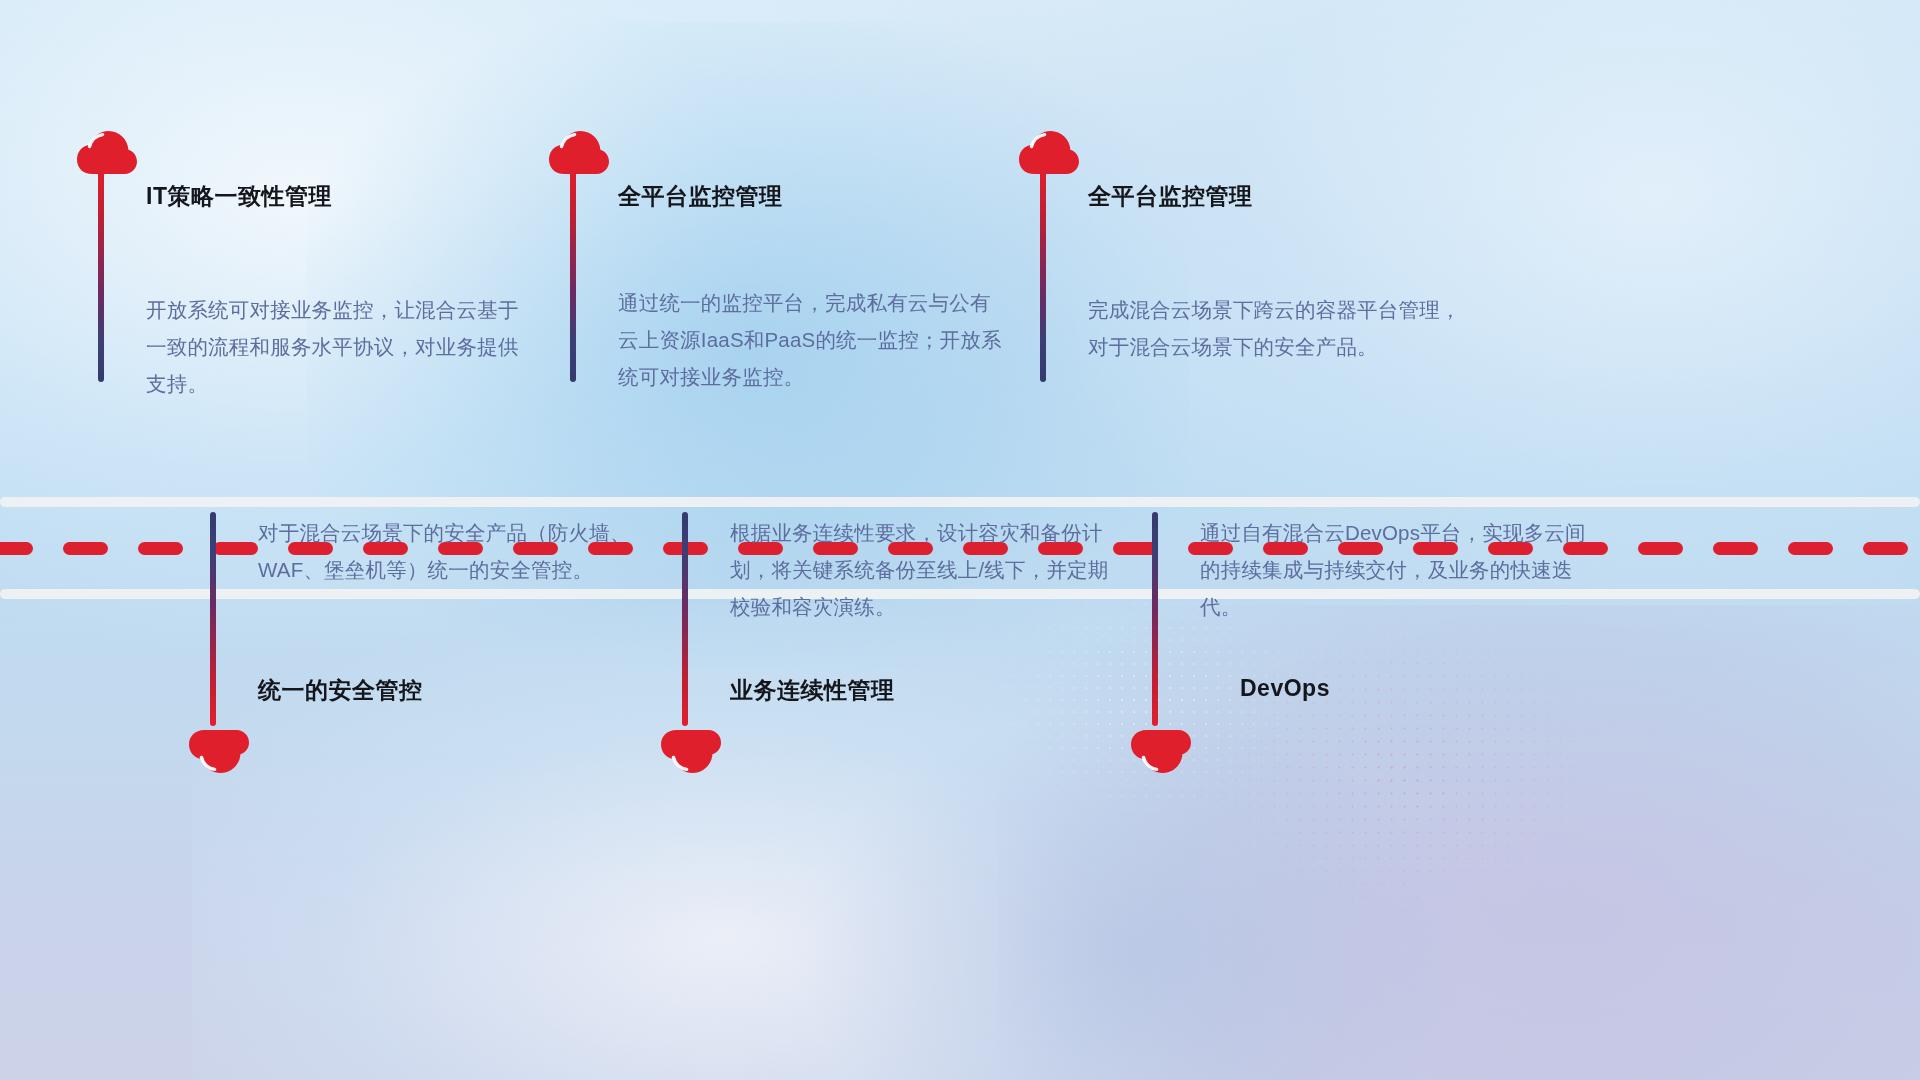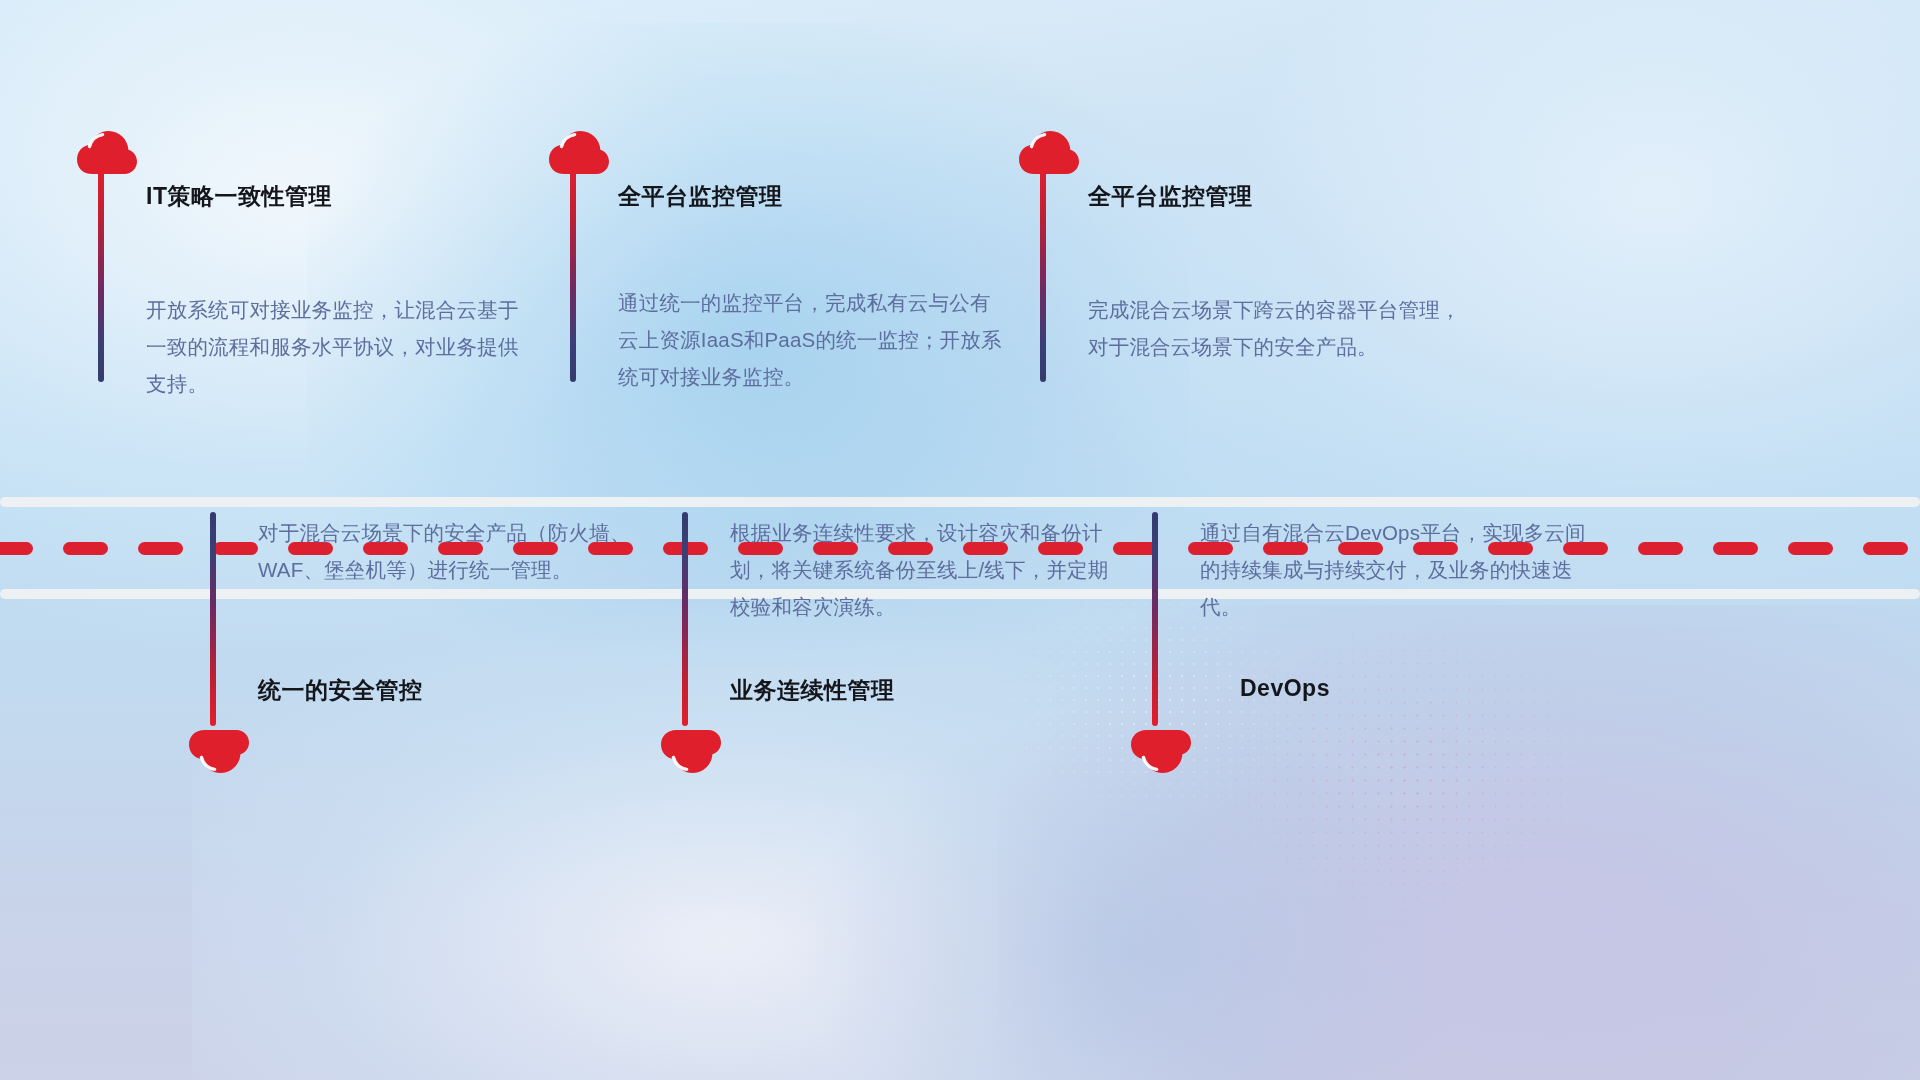--- a/index.html
+++ b/index.html
@@ -191,21 +191,21 @@
       <path d="M13.5 16.5 C15.2 10.2 20.4 5.6 26.6 4.6" stroke="#ffffff" stroke-width="3.4" stroke-linecap="round" fill="none" opacity=".95"></path>
     </svg>
   </div>
   <div class="stem down" style="left:1040px; top:168px; height:214px;"></div>
   <div class="heading" style="left:1088px; top:181px;">全平台监控管理</div>
   <div class="body-text" style="left:1088px; top:291px;">完成混合云场景下跨云的容器平台管理，对于混合云场景下的安全产品。</div>
 </div>
 
 <div class="col">
   <div class="stem up" style="left:210px; top:512px; height:214px;"></div>
-  <div class="body-text" style="left:258px; top:514px;">对于混合云场景下的安全产品（防火墙、WAF、堡垒机等）进行统一管理。</div>
+  <div class="body-text" style="left:258px; top:514px;">对于混合云场景下的安全产品（防火墙、WAF、堡垒机等）统一的安全管控。</div>
   <div class="heading" style="left:258px; top:675px;">统一的安全管控</div>
   <div class="cloud flipped" style="left:188px; top:728px;">
     <svg viewBox="0 0 62 46" xmlns="http://www.w3.org/2000/svg">
       <path d="M16.5 44 C6.8 44 1 37.6 1 29.4 C1 21.6 6.6 15.4 14.2 14.8 C16.6 6.6 24 1 32.6 1 C43.2 1 51.8 9.3 52.4 19.7 C57.8 21.4 61 26.2 61 31.6 C61 38.4 55.6 44 48.5 44 Z" fill="#e01f2c"></path>
       <path d="M13.5 16.5 C15.2 10.2 20.4 5.6 26.6 4.6" stroke="#ffffff" stroke-width="3.4" stroke-linecap="round" fill="none" opacity=".95"></path>
     </svg>
   </div>
 </div>
 
 <div class="col">

